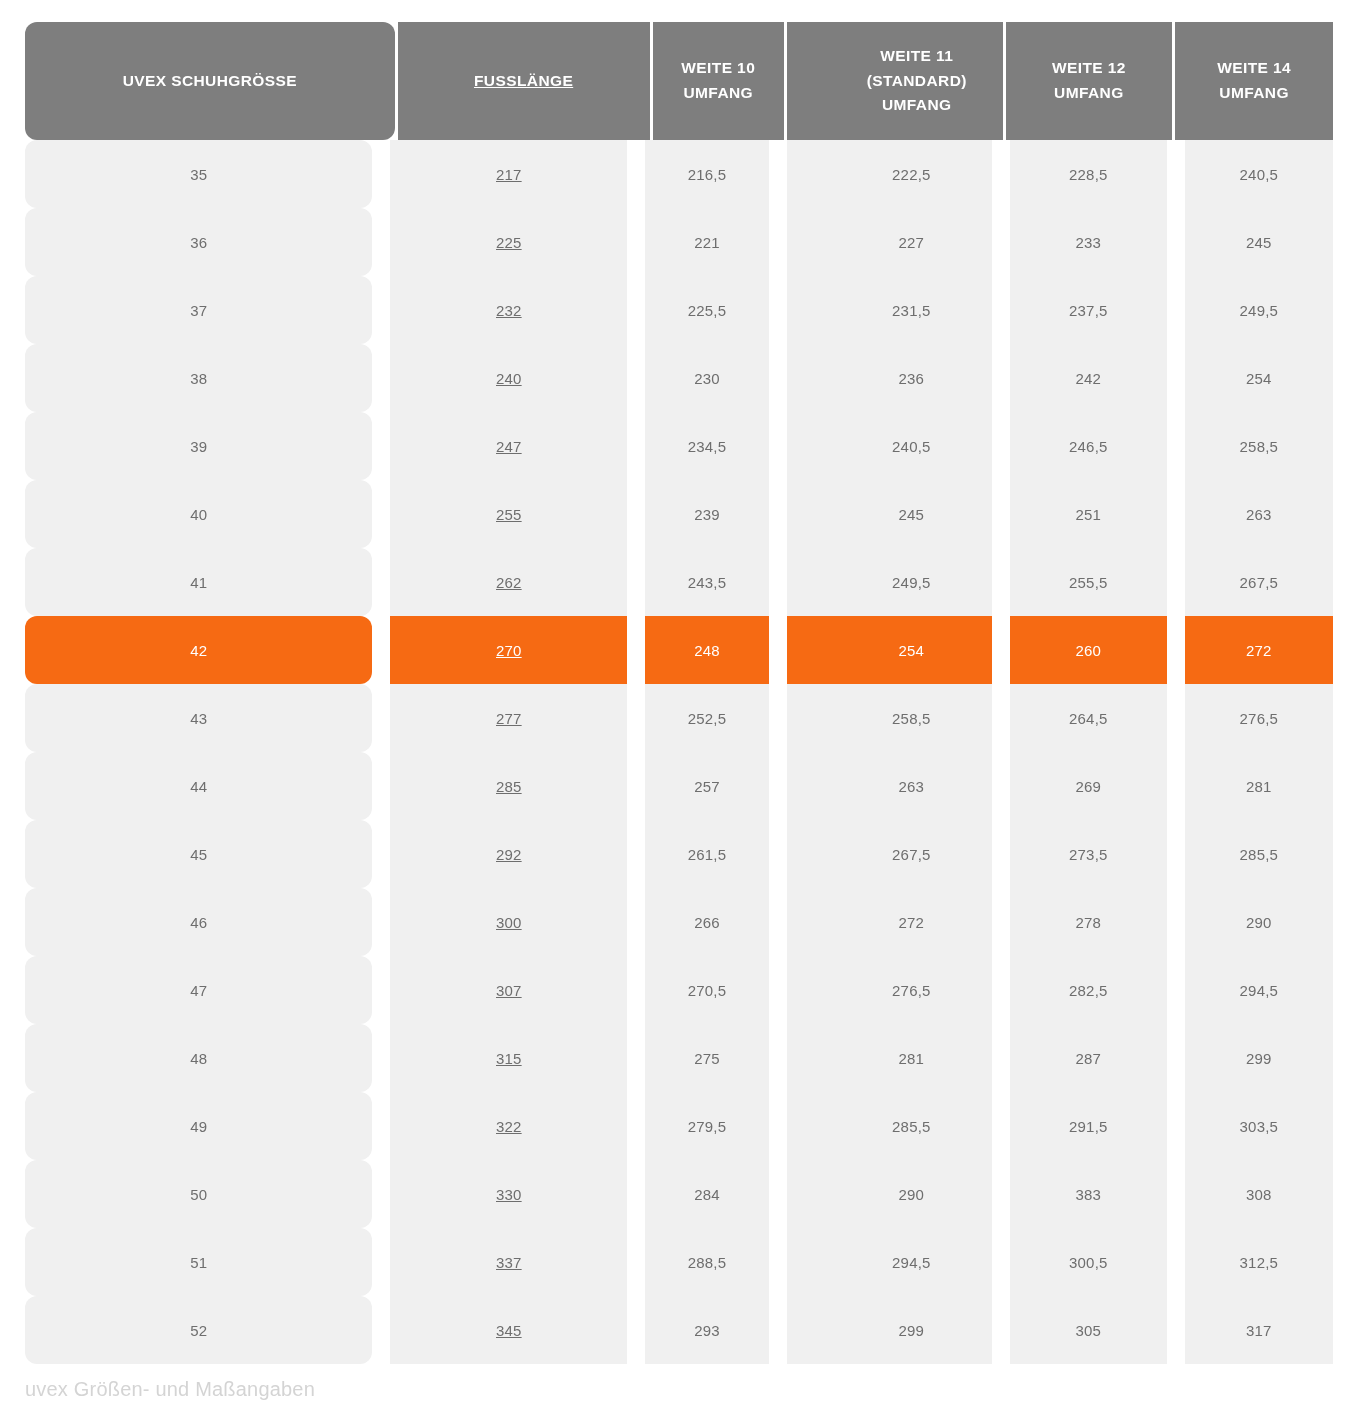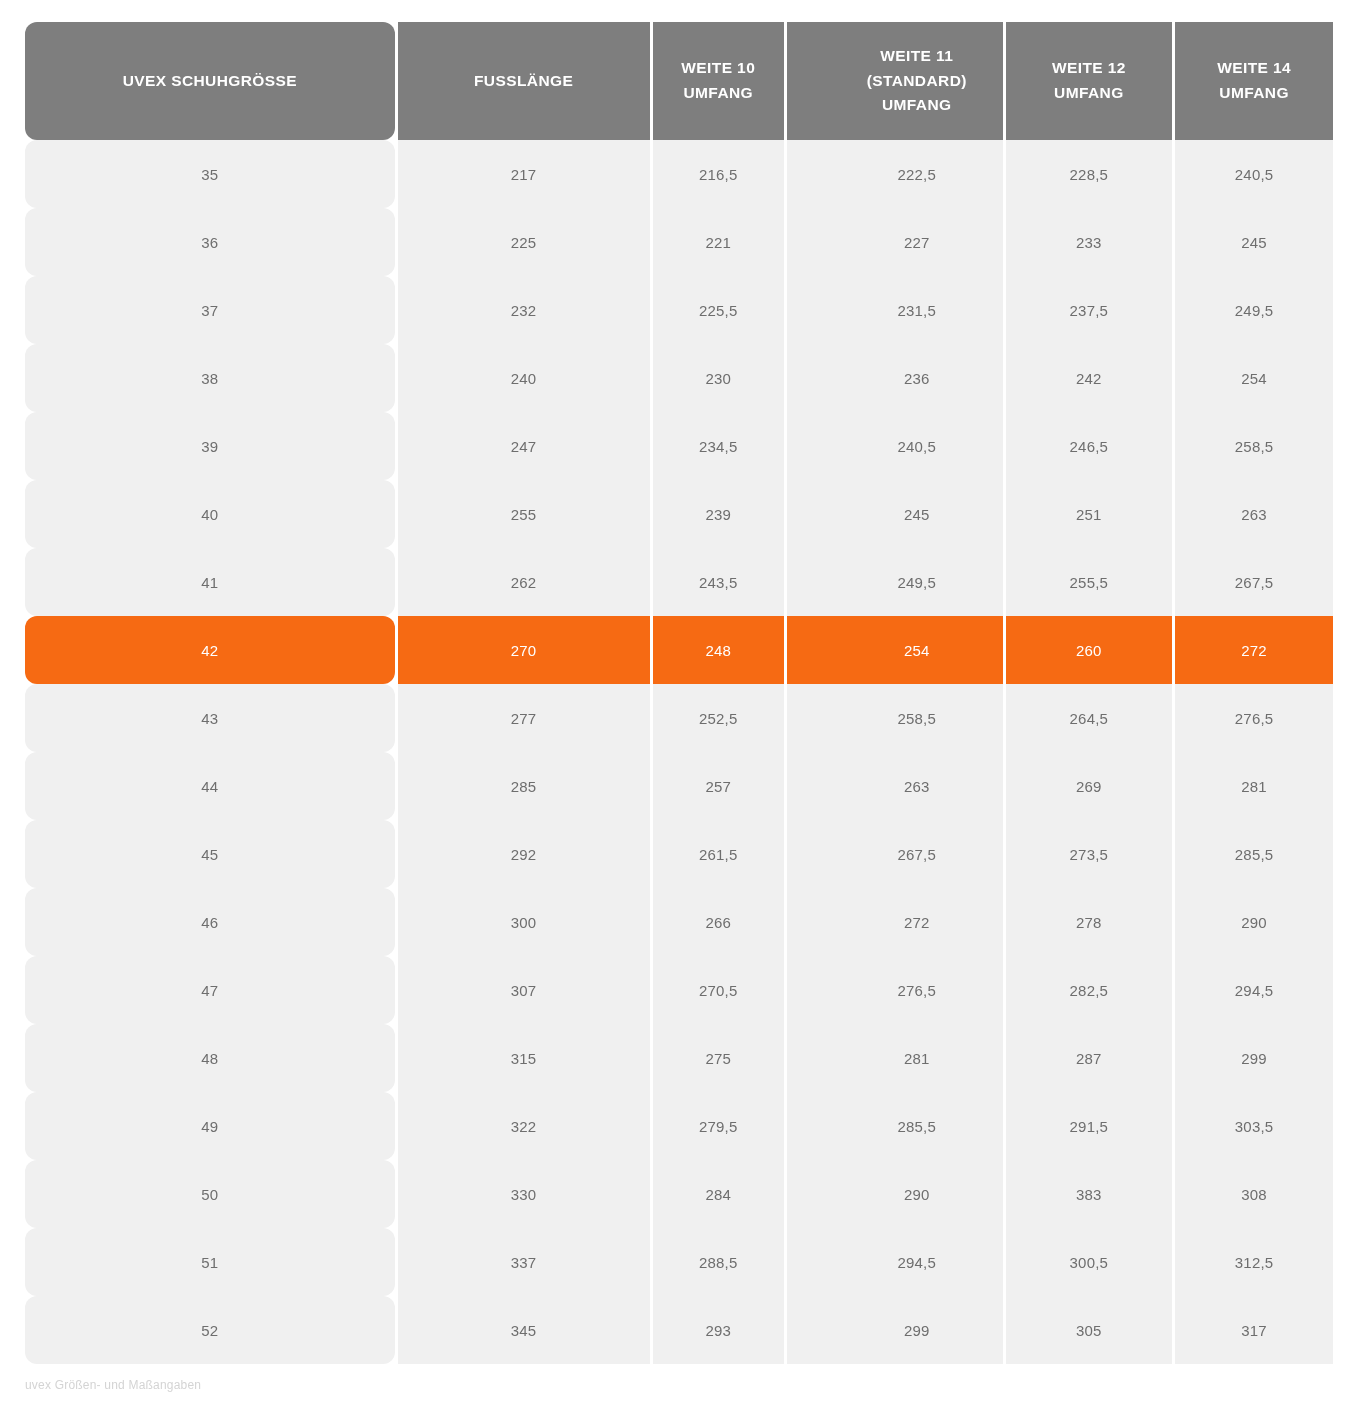--- a/index.html
+++ b/index.html
@@ -48,46 +48,46 @@
     left:50%;
     margin-left:-18px;
     width:0;height:0;
     border-left:18px solid transparent;
     border-right:18px solid transparent;
     border-top:13px solid var(--header-bg);
   }
   .body-rows{position:relative;}
   .brow{
     display:flex;
-    gap:3px;
+    gap:18px;
   }
   .bcell{
     height:68px;
     background:var(--row-bg);
     color:var(--row-text);
     display:flex;
     align-items:center;
     justify-content:center;
     font-size:15px;
     letter-spacing:.2px;
   }
   .brow.hl .bcell{
     background:var(--hl-bg);
     color:var(--hl-text);
   }
   
   .c0{width:377px;border-radius:12px;}
-  .c1{width:257px;}
+  .c1{width:257px;text-decoration:underline;}
   .c2{width:134px;}
   .c3{width:219px;padding-left:44px;}
   .c4{width:170px;}
   .c5{width:161px;}
   .caption{
     margin:14px 24px 0 25px;
-    font-size:12px;
+    font-size:20px;
     color:var(--caption-text);
     letter-spacing:.2px;
   }
 </style>
 </head>
 <body>
 
 <div class="table-wrap">
   <div class="header-row">
       <div class="hcell c0">

